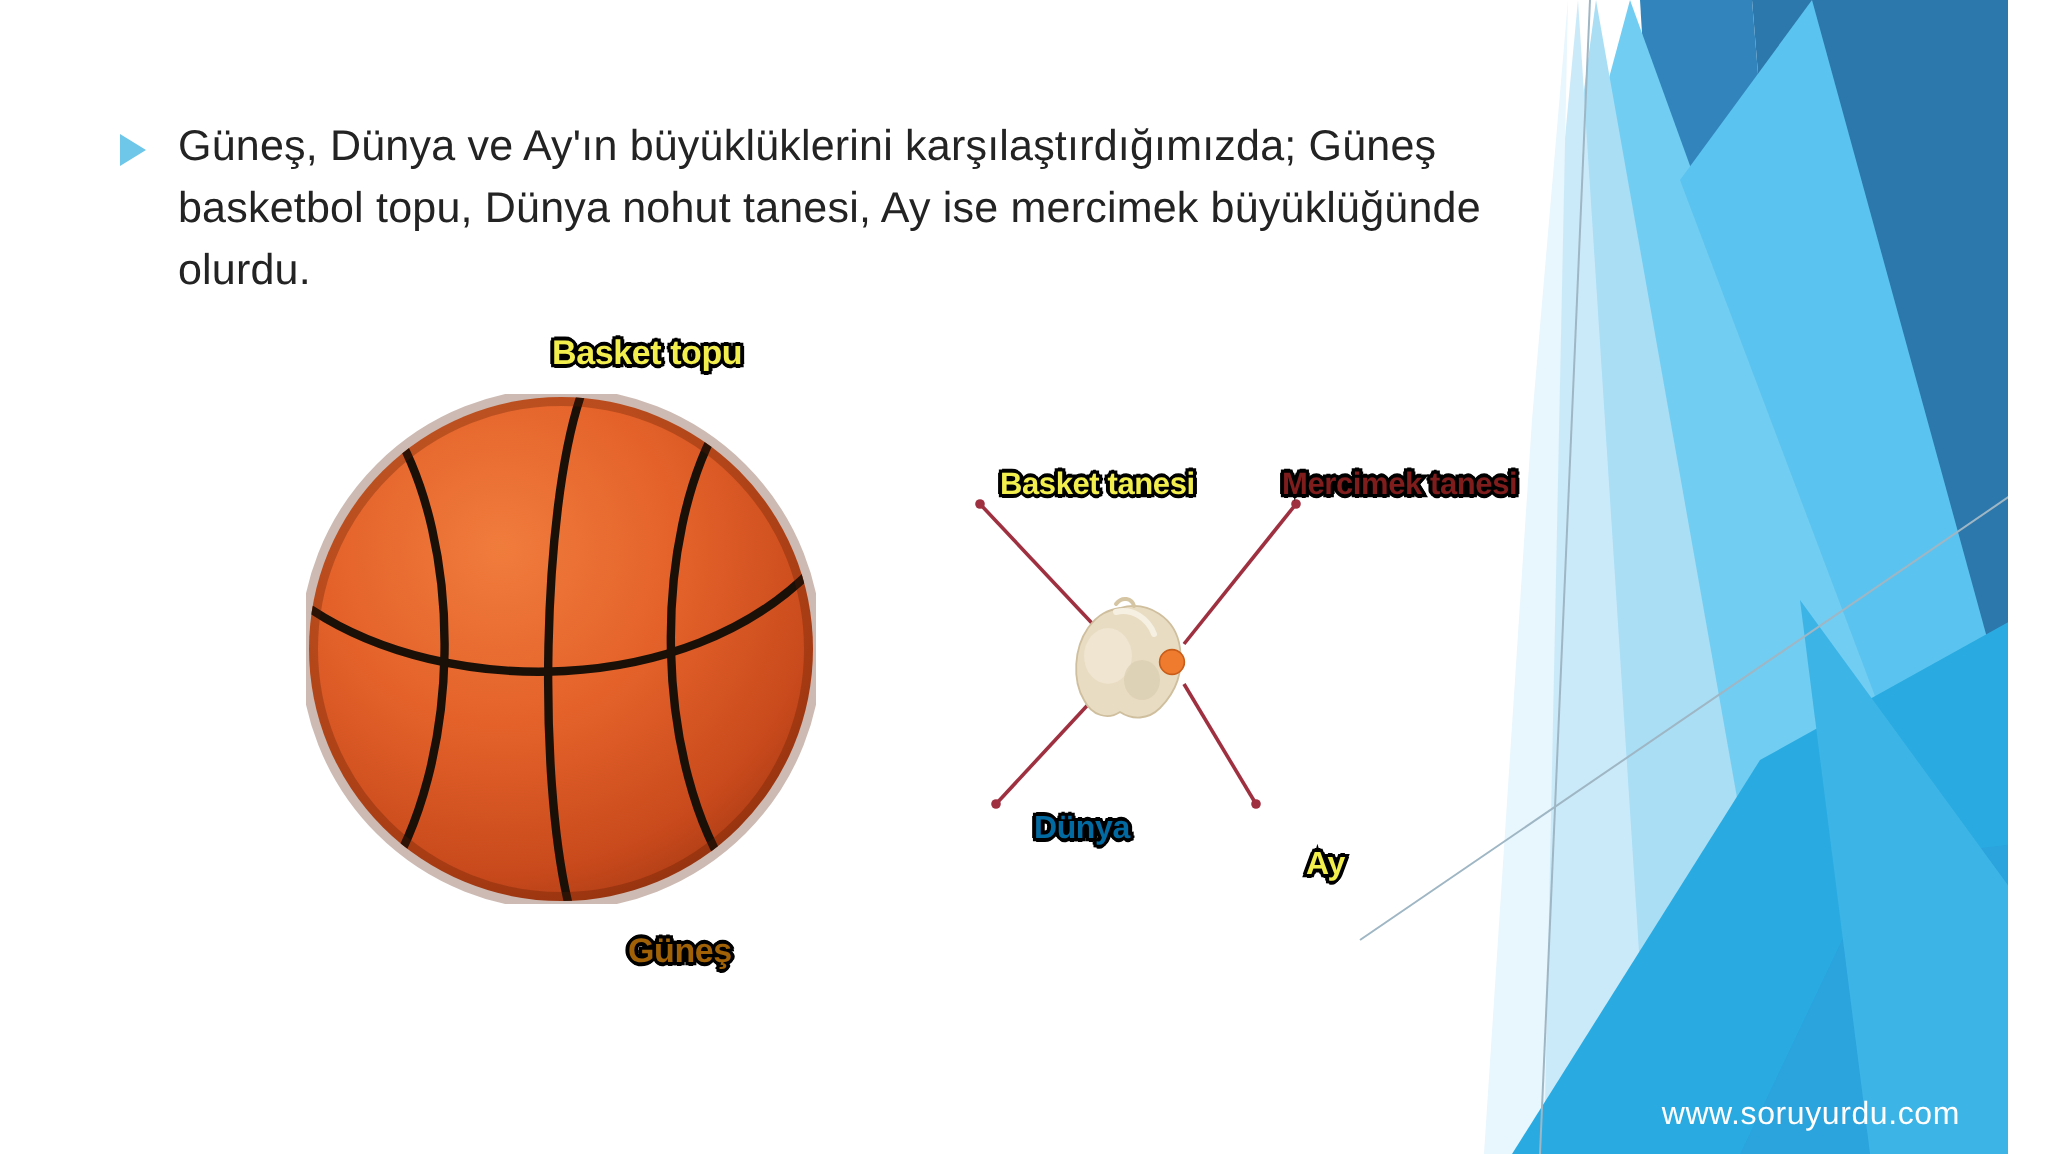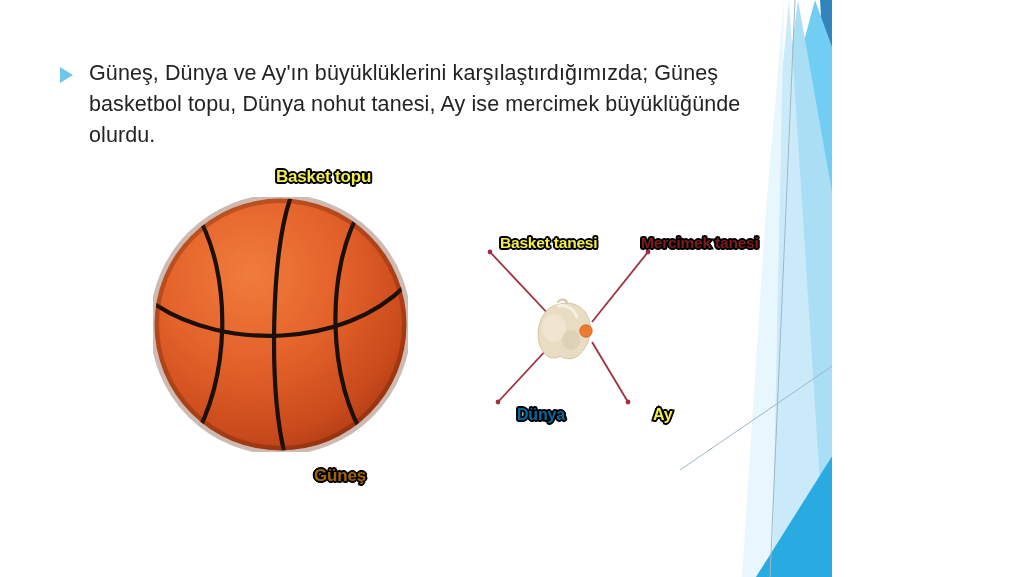--- a/index.html
+++ b/index.html
@@ -5,21 +5,21 @@
   html, body {
     margin: 0;
     padding: 0;
     background: #ffffff;
   }
   body {
     font-family: "Liberation Sans", sans-serif;
   }
   #slide {
     position: relative;
-    width: 832px;
+    width: 1004px;
     height: 577px;
     background: #ffffff;
     overflow: hidden;
   }
 
   
   #bg-decoration {
     position: absolute;
     inset: 0;
     width: 1024px;
@@ -67,21 +67,21 @@
       -1px  1px 0 #000, 1px  1px 0 #000,
       -2px  0   0 #000, 2px  0   0 #000,
        0   -2px 0 #000, 0    2px 0 #000;
     margin-left: 44px;
   }
   #caption-basket  { left: 232px; top: 167px; font-size: 17px; color: #F2EE4E; }
   #caption-gunes   { left: 270px; top: 466px; font-size: 17px; color: #a16207; }
   #caption-nohut   { left: 456px; top: 234px; font-size: 15.5px; color: #F2EE4E; }
   #caption-mercimek{ left: 597px; top: 234px; font-size: 15.5px; color: #7f1d1d; }
   #caption-dunya   { left: 473px; top: 406px; font-size: 16px; color: #0369a1; }
-  #caption-ay      { left: 609px; top: 406px; font-size: 16px; color: #F2EE4E; }
+  #caption-ay      { left: 609px; top: 424px; font-size: 16px; color: #F2EE4E; }
 
   
   #basketball {
     position: absolute;
     left: 153px;
     top: 197px;
     width: 255px;
     height: 255px;
   }
 
@@ -191,14 +191,15 @@
     <circle cx="146" cy="101" r="6.2" fill="#EE7B2E" stroke="#C85C18" stroke-width="0.8"></circle>
   </svg>
 
   <div class="caption" id="caption-basket">Basket topu</div>
   <div class="caption" id="caption-gunes">Güneş</div>
   <div class="caption" id="caption-nohut">Basket tanesi</div>
   <div class="caption" id="caption-mercimek">Mercimek tanesi</div>
   <div class="caption" id="caption-dunya">Dünya</div>
   <div class="caption" id="caption-ay">Ay</div>
 
+  <div id="footer-url">www.soruyurdu.com</div>
 
 </div>
 
 </body></html>

